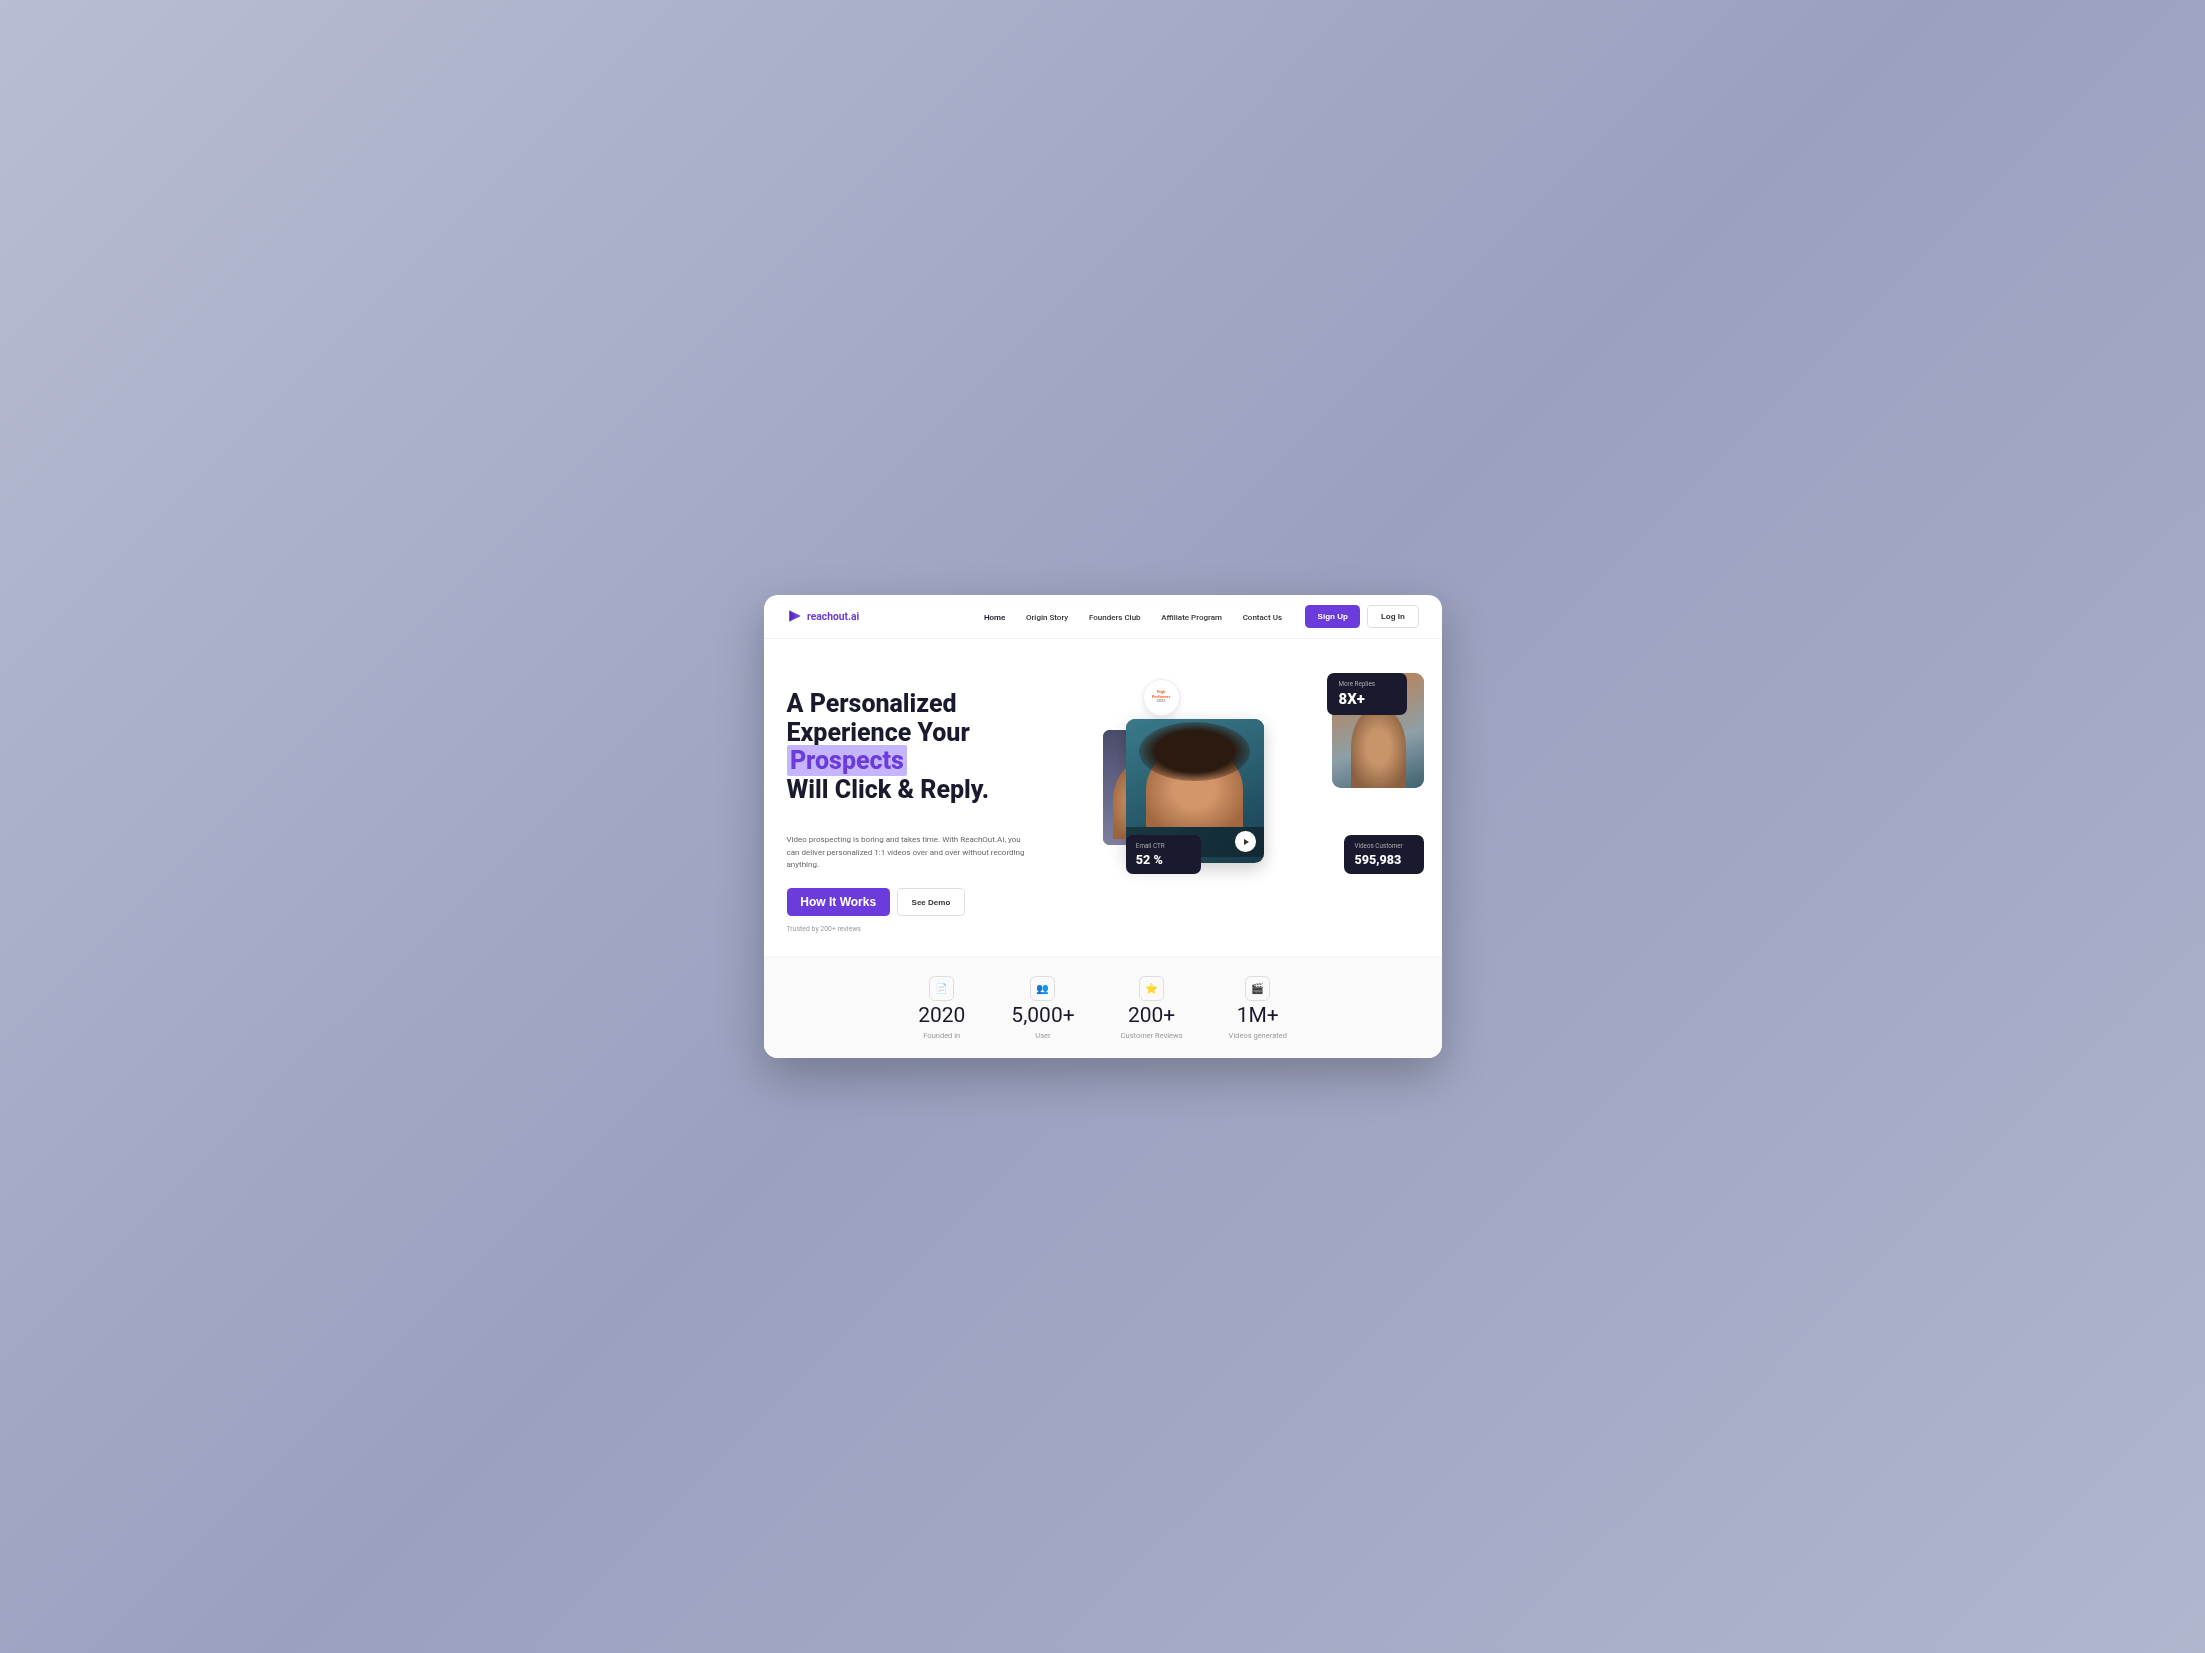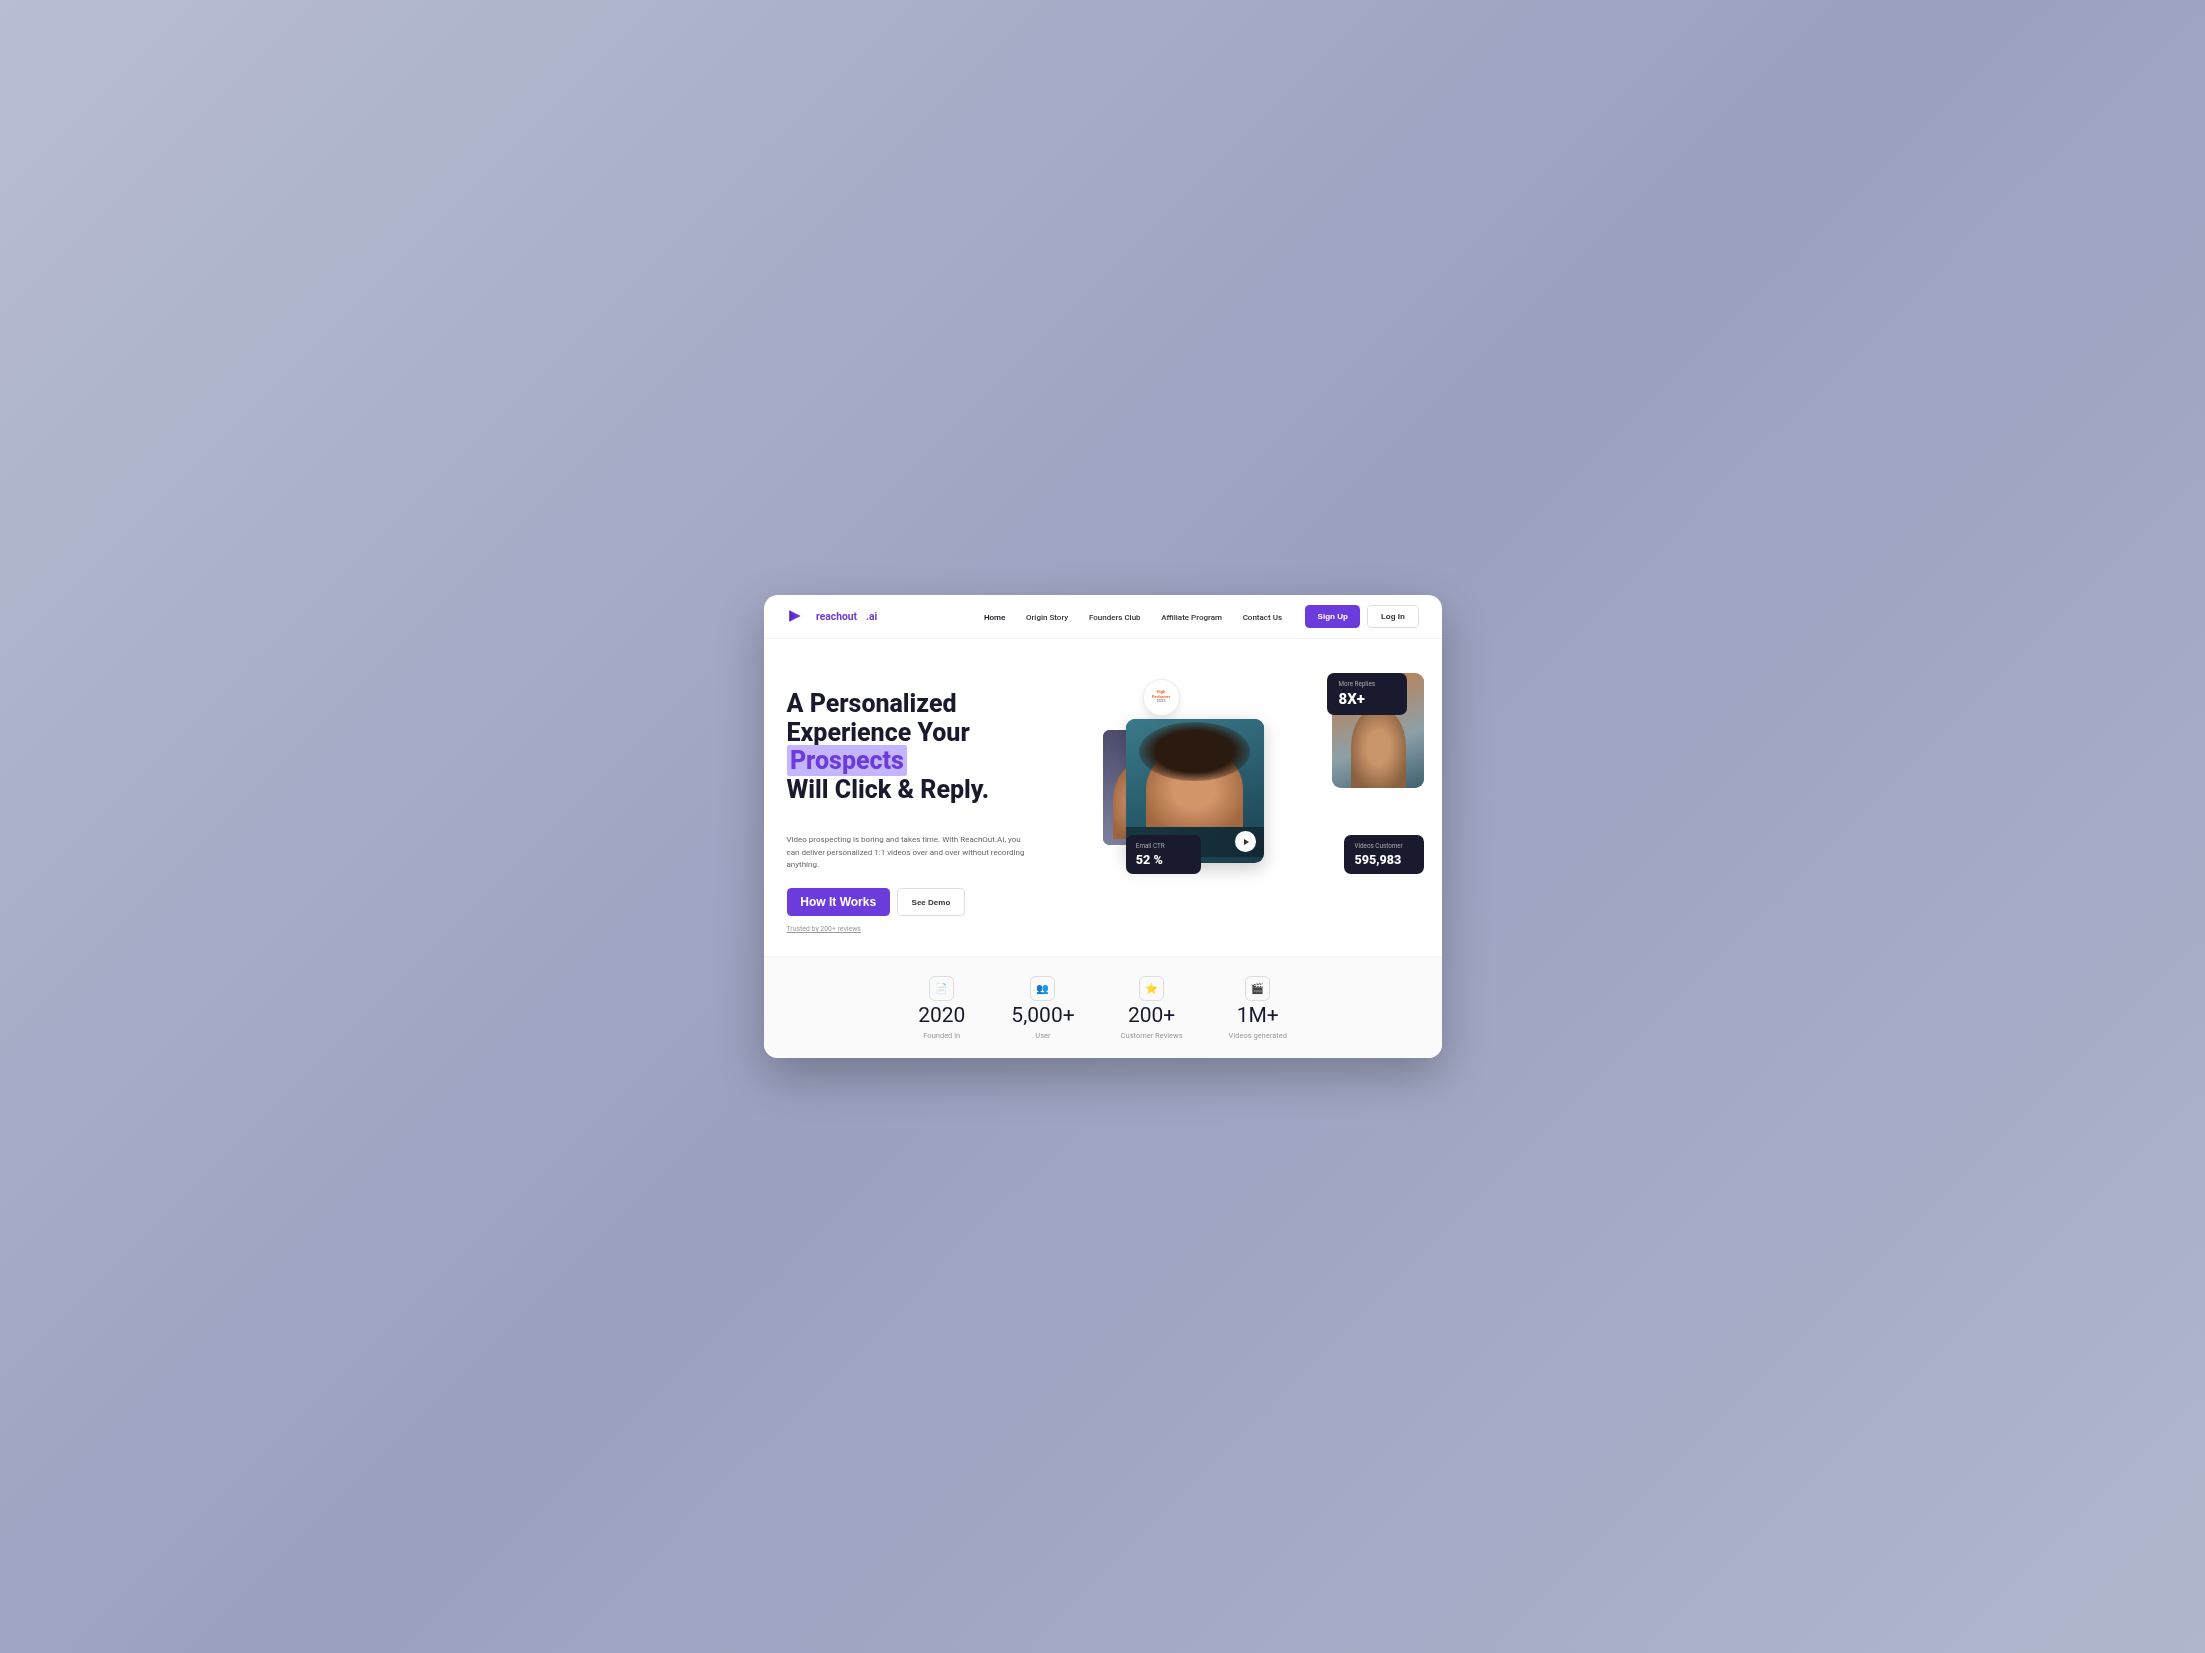--- a/index.html
+++ b/index.html
@@ -46,21 +46,20 @@
     }
 
     .logo-text {
       font-size: 10.3px;
       font-weight: 700;
       color: #1a1a2e;
     }
 
     .logo-text span {
       color: #6c3bdc;
-      margin-left: 9px;
     }
 
     .nav-links {
       display: flex;
       align-items: center;
       gap: 20.7px;
       list-style: none;
       margin-right: 23px;
     }
 
@@ -166,21 +165,20 @@
       padding: 6.9px 13.8px;
       border-radius: 4.6px;
       font-size: 8px;
       font-weight: 600;
       cursor: pointer;
     }
 
     .trusted {
       font-size: 6.9px;
       color: #999;
-      text-decoration: underline;
     }
 
     
     .hero-right {
       flex: 1;
       position: relative;
       height: 218px;
     }
 
     .badge-g2 {

